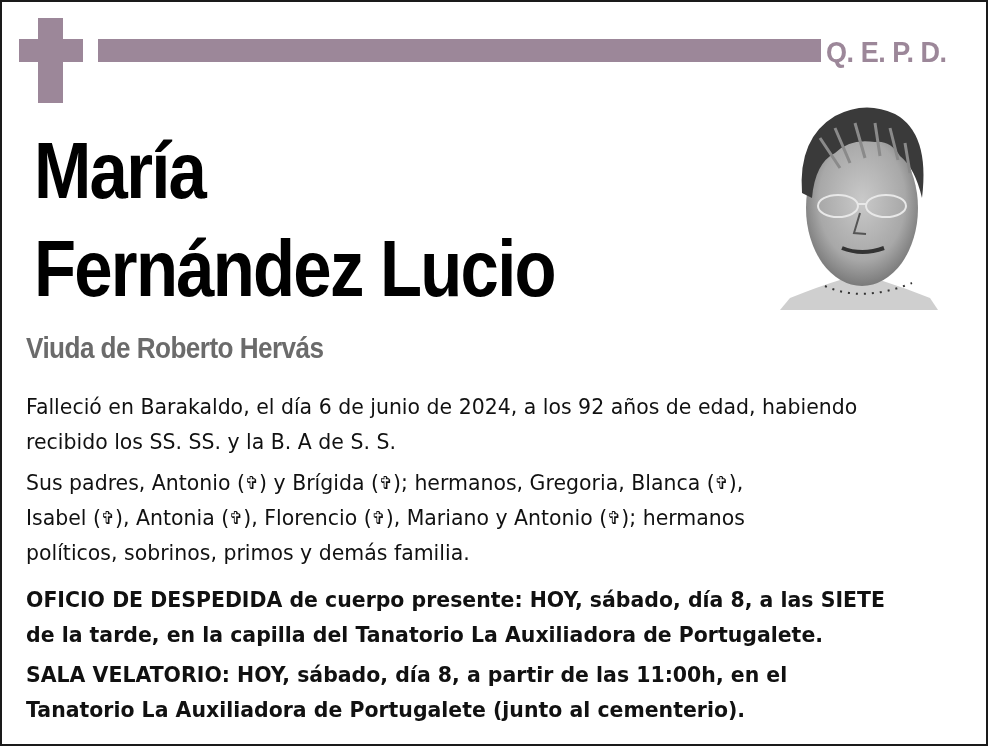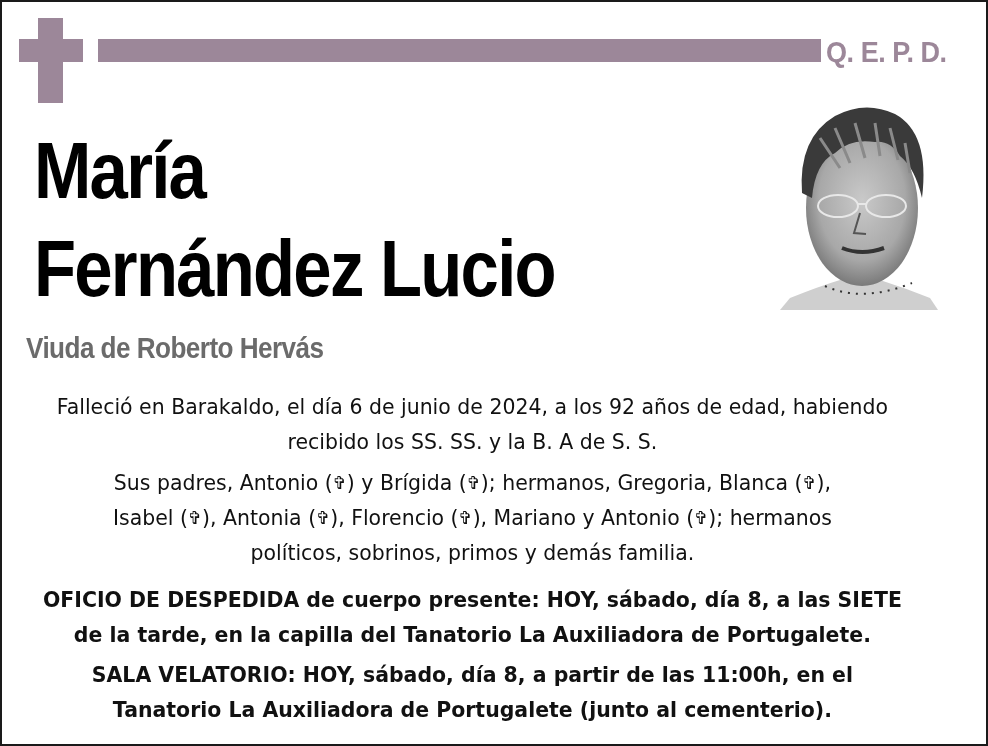--- a/index.html
+++ b/index.html
@@ -1,19 +1,19 @@
 <!DOCTYPE html>
 <html><head>
   <meta charset="utf-8">
   <style>
     html, body { margin: 0; padding: 0; background: #ffffff; }
     body { width: 988px; height: 746px; position: relative; overflow: hidden; }
     .card {
       position: absolute; left: 0; top: 0; width: 984px; height: 742px;
-      border: 2px solid #1a1a1a; background: #ffffff; text-align: center;
+      border: 2px solid #1a1a1a; background: #ffffff;
     }
     .cross-v { position: absolute; left: 36px; top: 16px; width: 25px; height: 85px; background: #9c8799; }
     .cross-h { position: absolute; left: 17px; top: 37px; width: 64px; height: 23px; background: #9c8799; }
     .rule { position: absolute; left: 96px; top: 37px; width: 723px; height: 23px; background: #9c8799; }
     .qepd {
       position: absolute; left: 824px; top: 28px;
       font-family: "Liberation Sans", sans-serif; font-weight: bold;
       font-size: 30px; letter-spacing: -0.5px; color: #9c8799; line-height: 44px;
       transform: scaleX(0.9); transform-origin: left center; white-space: nowrap;
     }

